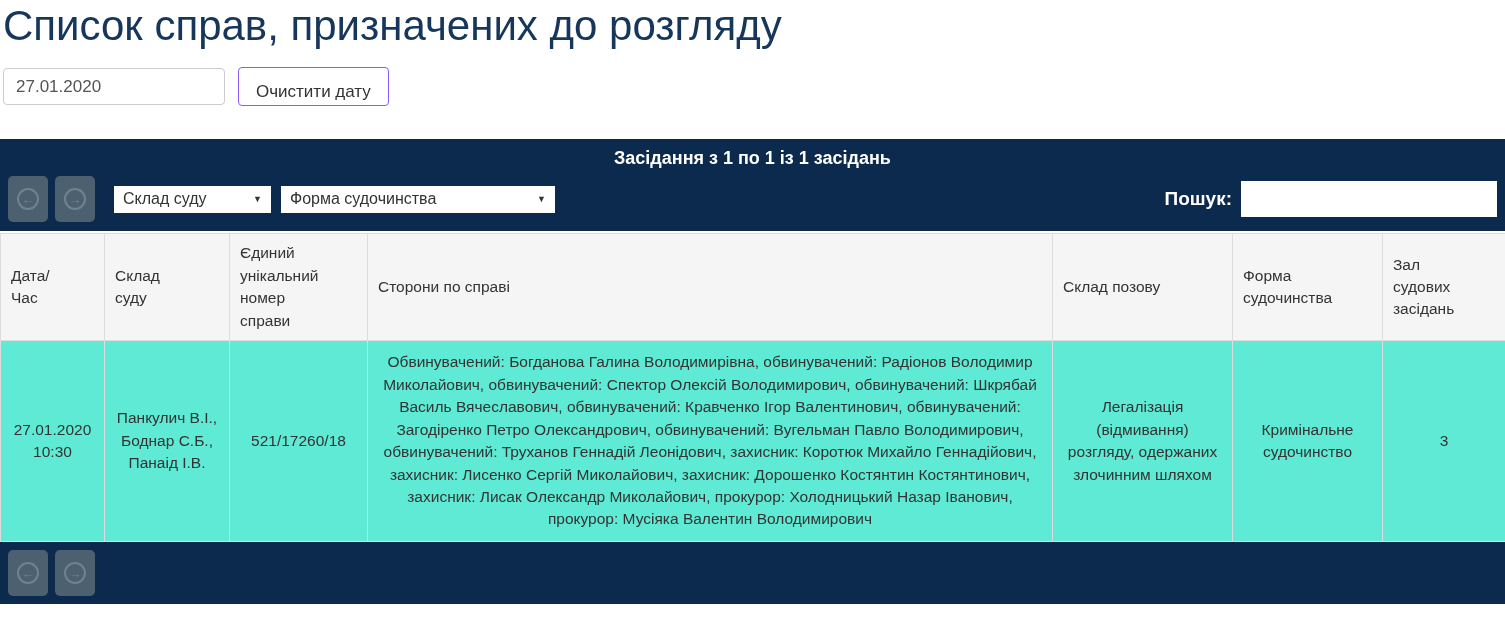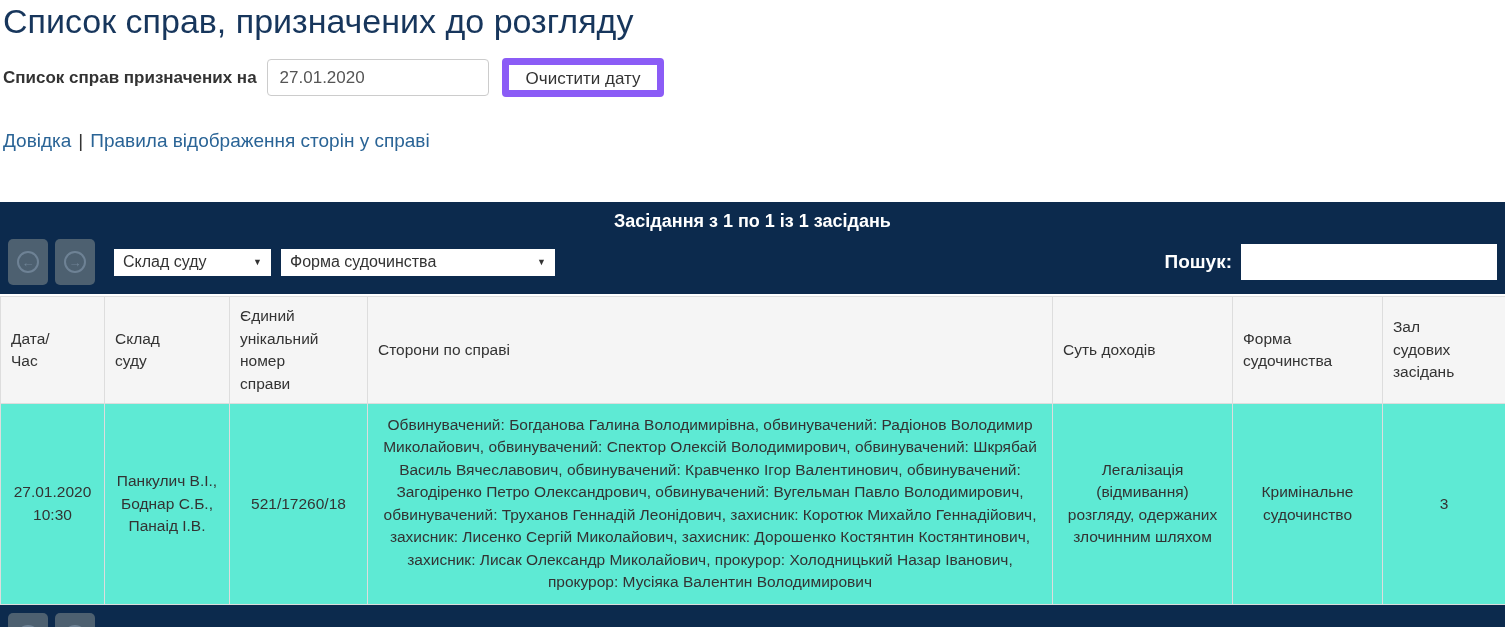--- a/index.html
+++ b/index.html
@@ -8,39 +8,39 @@
     width: 1505px;
     background: #ffffff;
     font-family: "Liberation Sans", sans-serif;
     color: #333333;
   }
 
   
   .top-section { padding: 2px 4px 0 3px; }
 
   .page-title {
-    font-size: 34px;
+    font-size: 42px;
     font-weight: 500;
     color: #17365c;
     margin: 0 0 17px 0;
     line-height: 1.15;
   }
 
   .filter-row { display: flex; align-items: center; margin-bottom: 33px; }
   .filter-label { font-size: 17px; font-weight: bold; color: #333; margin-right: 10px; }
   .date-input {
     width: 222px; height: 37px;
     border: 1px solid #cccccc; border-radius: 4px;
     padding: 6px 12px; font-size: 17px; color: #555;
     font-family: inherit; outline: none;
   }
   .clear-btn {
     margin-left: 13px; height: 39px;
-    padding: 4px 17px;
-    background: #ffffff; border: 7px solid #8b5cf6; border-radius: 4px;
+    padding: 14px 17px;
+    background: #ffffff; border: 1px solid #8b5cf6; border-radius: 4px;
     font-size: 17px; color: #333; font-family: inherit; cursor: pointer;
   }
 
   .links-row { font-size: 19px; margin-bottom: 50px; }
   .links-row a { color: #2a6496; text-decoration: none; cursor: pointer; }
   .links-sep { color: #333; margin: 0 7px; }
 
   
   .grid { width: 1505px; }
 
@@ -109,28 +109,24 @@
 
   .grid-toolbar.bottom { padding: 8px; }
 </style>
 </head>
 <body>
 
 <div class="top-section">
   <h1 class="page-title">Список справ, призначених до розгляду</h1>
 
   <div class="filter-row">
-    <span class="filter-label">Список справ призначених на</span>
     <input class="date-input" type="text" value="27.01.2020" style="">
     <button class="clear-btn">Очистити дату</button>
   </div>
 
-  <div class="links-row">
-    <a href="#">Довідка</a><span class="links-sep">|</span><a href="#">Правила відображення сторін у справі</a>
-  </div>
 </div>
 
 <div class="grid">
 
   <div class="grid-toolbar top">
     <div class="grid-caption">Засідання з 1 по 1 із 1 засідань</div>
     <div class="controls">
       <button class="nav-btn">
         <span class="nav-circle">←</span>
       </button>
@@ -166,21 +162,21 @@
       <tr>
         <th>Дата/
 Час</th>
         <th>Склад
 суду</th>
         <th>Єдиний
 унікальний
 номер
 справи</th>
         <th>Сторони по справі</th>
-        <th>Суть доходів</th>
+        <th>Склад позову</th>
         <th>Форма
 судочинства</th>
         <th>Зал
 судових
 засідань</th>
       </tr>
     </thead>
     <tbody>
       <tr>
         <td class="pre">27.01.2020

